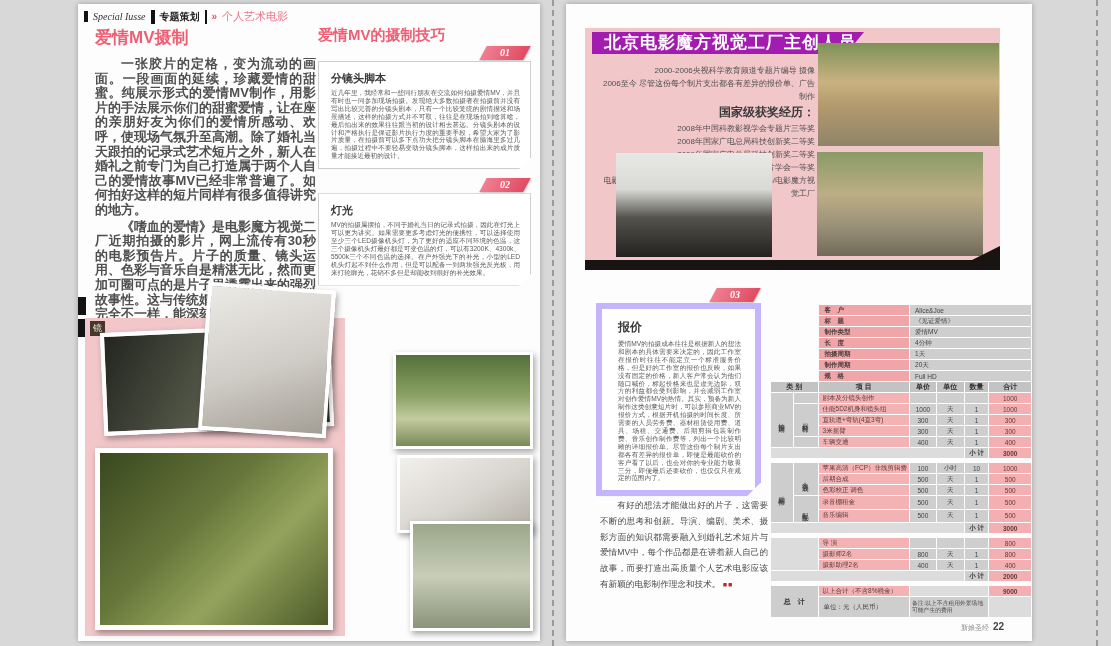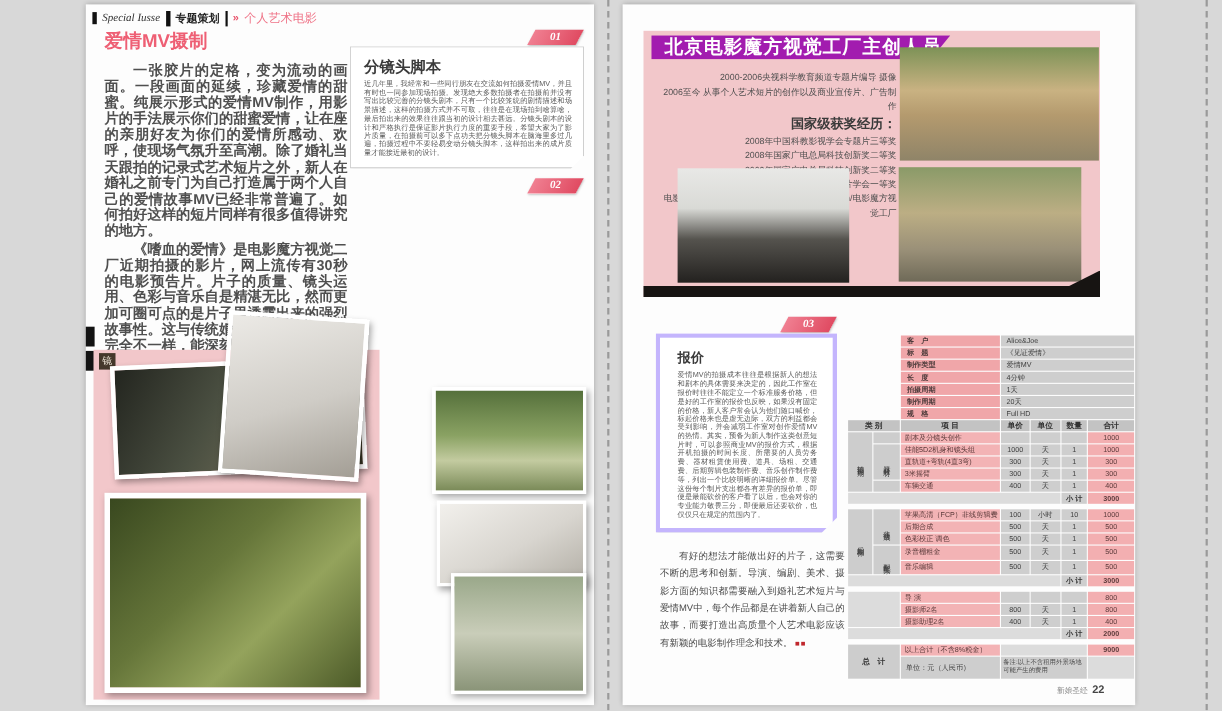--- a/index.html
+++ b/index.html
@@ -24,21 +24,21 @@
   
   .col1{position:absolute;left:17px;top:22px;width:221px;}
   .a-title{font-size:17px;font-weight:bold;color:#ee5f74;margin:0 0 8px 0;}
   .col1 p{font-size:13px;line-height:14.6px;text-align:justify;text-indent:2em;margin:0 0 2px 0;color:#4f4f4f;font-weight:bold;}
 
   
   .col2{position:absolute;left:240px;top:22px;width:213px;}
   .t-title{font-size:15px;font-weight:bold;color:#ee5f74;margin:0;}
   .tipbox{position:relative;background:#fff;border:1px solid #cfcfcf;box-shadow:1px 2px 3px rgba(0,0,0,.12);
           padding:9px 10px 8px 12px;clip-path:polygon(0 0,100% 0,100% calc(100% - 12px),calc(100% - 12px) 100%,0 100%);}
-  .tipbox h3{margin:0 0 3px 0;font-size:14px;color:#3a3a3a;}
+  .tipbox h3{margin:0 0 3px 0;font-size:11px;color:#3a3a3a;}
   .tipbox .txt{font-size:6.6px;line-height:7.9px;text-align:justify;color:#5a5a5a;}
   .tabwrap{position:relative;height:16px;}
   .tab{position:absolute;right:4px;top:1px;width:44px;height:14px;background:linear-gradient(90deg,#f07f91,#e04b62);
        transform:skewX(-28deg);box-shadow:1px 1px 2px rgba(0,0,0,.25);}
   .tab span{display:block;transform:skewX(28deg);color:#fff;font-weight:bold;font-style:italic;
             font-family:"Liberation Serif","DejaVu Serif",serif;font-size:10px;text-align:center;line-height:14px;}
 
   
   .pinkpanel{position:absolute;left:7px;top:314px;width:260px;height:318px;background:#f2c7ca;}
   .seal{position:absolute;left:12px;top:317px;width:15px;height:15px;background:#45382b;color:#efe6d8;
@@ -72,21 +72,21 @@
   .rphoto{position:absolute;}
   .rp1{left:233px;top:15px;width:181px;height:103px;
        background:linear-gradient(180deg,#7d9257 0%,#c9b282 38%,#b49a6e 60%,#8f8468 100%);}
   .rp2{left:31px;top:125px;width:156px;height:104px;
        background:linear-gradient(180deg,#e8e8e6 0%,#d9dad6 35%,#55534e 62%,#23211f 100%);}
   .rp3{left:232px;top:124px;width:166px;height:104px;
        background:linear-gradient(180deg,#8a9a68,#bcae84 40%,#9a9078 72%,#6f6a58);}
 
   
   .qwrap{position:absolute;left:30px;top:283px;width:165px;}
-  .qbox{position:relative;background:#fff;border:4px solid #c4b5fd;box-shadow:1px 2px 3px rgba(0,0,0,.12);
+  .qbox{position:relative;background:#fff;border:6px solid #c4b5fd;box-shadow:1px 2px 3px rgba(0,0,0,.12);
         padding:10px 14px 8px 16px;clip-path:polygon(0 0,100% 0,100% calc(100% - 14px),calc(100% - 14px) 100%,0 100%);}
   .qbox h3{margin:0 0 4px 0;font-size:12px;color:#3a3a3a;}
   .qbox .txt{font-size:6.6px;line-height:7.9px;text-align:justify;color:#5a5a5a;}
 
   .closing{position:absolute;left:34px;top:494px;width:168px;font-size:8.6px;line-height:15.8px;
            text-align:justify;text-indent:2em;color:#4a4a4a;}
   .endmark{color:#c0272d;font-size:7px;letter-spacing:1px;}
 
   
   .ribbon{position:absolute;left:262px;top:281px;height:16px;display:flex;align-items:stretch;}
@@ -138,33 +138,38 @@
     <div class="edge-mark" style="top:293px"></div>
     <div class="edge-mark" style="top:315px"></div>
 
     <div class="col1">
       <h1 class="a-title">爱情MV摄制</h1>
       <p>一张胶片的定格，变为流动的画面。一段画面的延续，珍藏爱情的甜蜜。纯展示形式的爱情MV制作，用影片的手法展示你们的甜蜜爱情，让在座的亲朋好友为你们的爱情所感动、欢呼，使现场气氛升至高潮。除了婚礼当天跟拍的记录式艺术短片之外，新人在婚礼之前专门为自己打造属于两个人自己的爱情故事MV已经非常普遍了。如何拍好这样的短片同样有很多值得讲究的地方。</p>
       <p>《嗜血的爱情》是电影魔方视觉二厂近期拍摄的影片，网上流传有30秒的电影预告片。片子的质量、镜头运用、色彩与音乐自是精湛无比，然而更加可圈可点的是片子里透露出来的强烈故事性。这与传统婚纱摄影的单调枯燥完全不一样，能深刻的体会到片中电影式的大气，唯美的画面。</p>
     </div>
 
     <div class="col2">
+      <h2 class="t-title">爱情MV的摄制技巧</h2>
       <div class="tabwrap">
         <div class="tab">
             <span>01</span>
           </div>
       </div>
       <div class="tipbox">
         <h3>分镜头脚本</h3>
         <div class="txt">近几年里，我经常和一些同行朋友在交流如何拍摄爱情MV，并且有时也一同参加现场拍摄。发现绝大多数拍摄者在拍摄前并没有写出比较完善的分镜头剧本，只有一个比较笼统的剧情描述和场景描述，这样的拍摄方式并不可取，往往是在现场拍到啥算啥，最后拍出来的效果往往跟当初的设计相去甚远。分镜头剧本的设计和严格执行是保证影片执行力度的重要手段，希望大家为了影片质量，在拍摄前可以多下点功夫把分镜头脚本在脑海里多过几遍，拍摄过程中不要轻易变动分镜头脚本，这样拍出来的成片质量才能接近最初的设计。</div>
       </div>
       <div class="tabwrap" style="margin-top:8px">
         <div class="tab">
             <span>02</span>
           </div>
+      </div>
+      <div class="tipbox">
+        <h3>灯光</h3>
+        <div class="txt">MV的拍摄属摆拍，不同于婚礼当日的记录式拍摄，因此在灯光上可以更为讲究。如果需要更多考虑灯光的便携性，可以选择使用至少三个LED摄像机头灯，为了更好的适应不同环境的色温，这三个摄像机头灯最好都是可变色温的灯，可以有3200K、4300k、5500k三个不同色温的选择。在户外强光下的补光，小型的LED机头灯起不到什么作用，但是可以配备一到两块强光反光板，用来打轮廓光，花销不多但是却能收到很好的补光效果。</div>
       </div>
     </div>
 
     <div class="pinkpanel"></div>
     <div class="seal">镜</div>
     <div class="photo ph-border ph-moto"></div>
     <div class="photo ph-border ph-bride"></div>
     <div class="photo ph-border ph-closeup"></div>
     <div class="photo ph-border2 ph-park"></div>
     <div class="photo ph-border2 ph-rings"></div>
@@ -173,21 +178,21 @@
 
   <div class="spine"></div>
   <div class="edge-dash"></div>
 
   <div class="page page-right">
 
     <div class="resume">
       <div class="bar">北京电影魔方视觉工厂主创人员简历</div>
       <div class="lines">
         <div>2000-2006央视科学教育频道专题片编导 摄像</div>
-        <div>2006至今 从事个人艺术短片的创作以及商业宣传片、广告制作</div>
+        <div>2006至今 尽管这份每个制片支出都各有差异的报价单、广告制作</div>
         <div class="awards-h">国家级获奖经历：</div>
         <div>2008年中国科教影视学会专题片三等奖</div>
         <div>2008年国家广电总局科技创新奖二等奖</div>
         <div>2009年国家广电总局科技创新奖二等奖</div>
         <div>2009年中国新闻纪录片学会一等奖</div>
         <div>电影魔方视觉工厂视频网址：http://u.youku.com/电影魔方视觉工厂</div>
       </div>
       <div class="rphoto rp1"></div>
       <div class="rphoto rp2"></div>
       <div class="rphoto rp3"></div>

